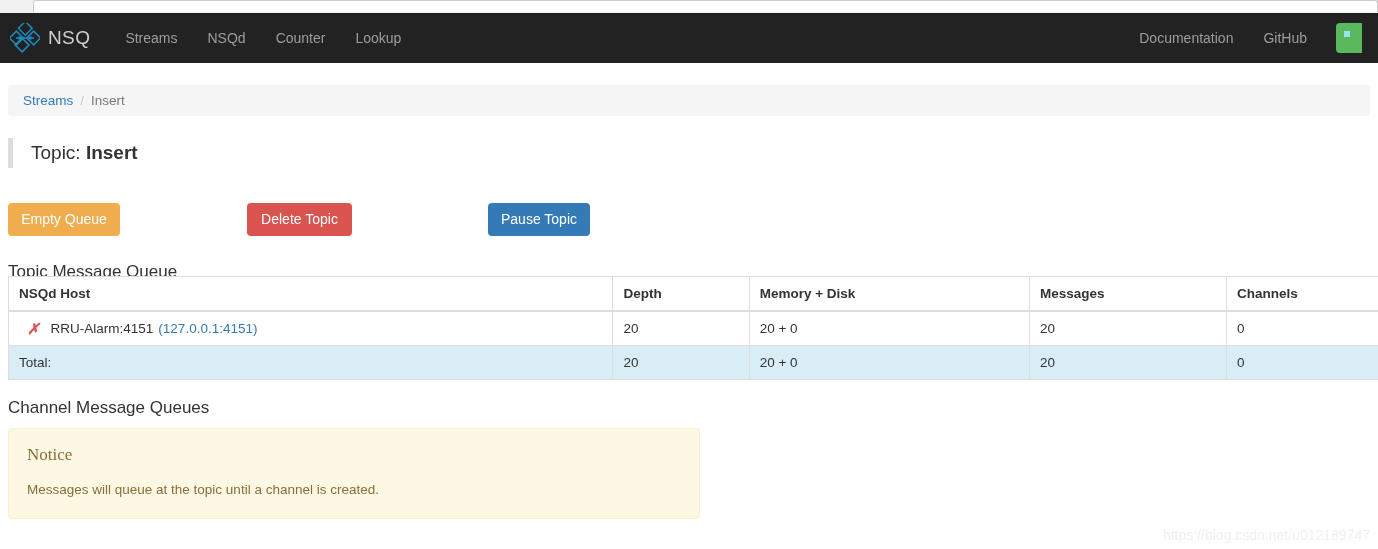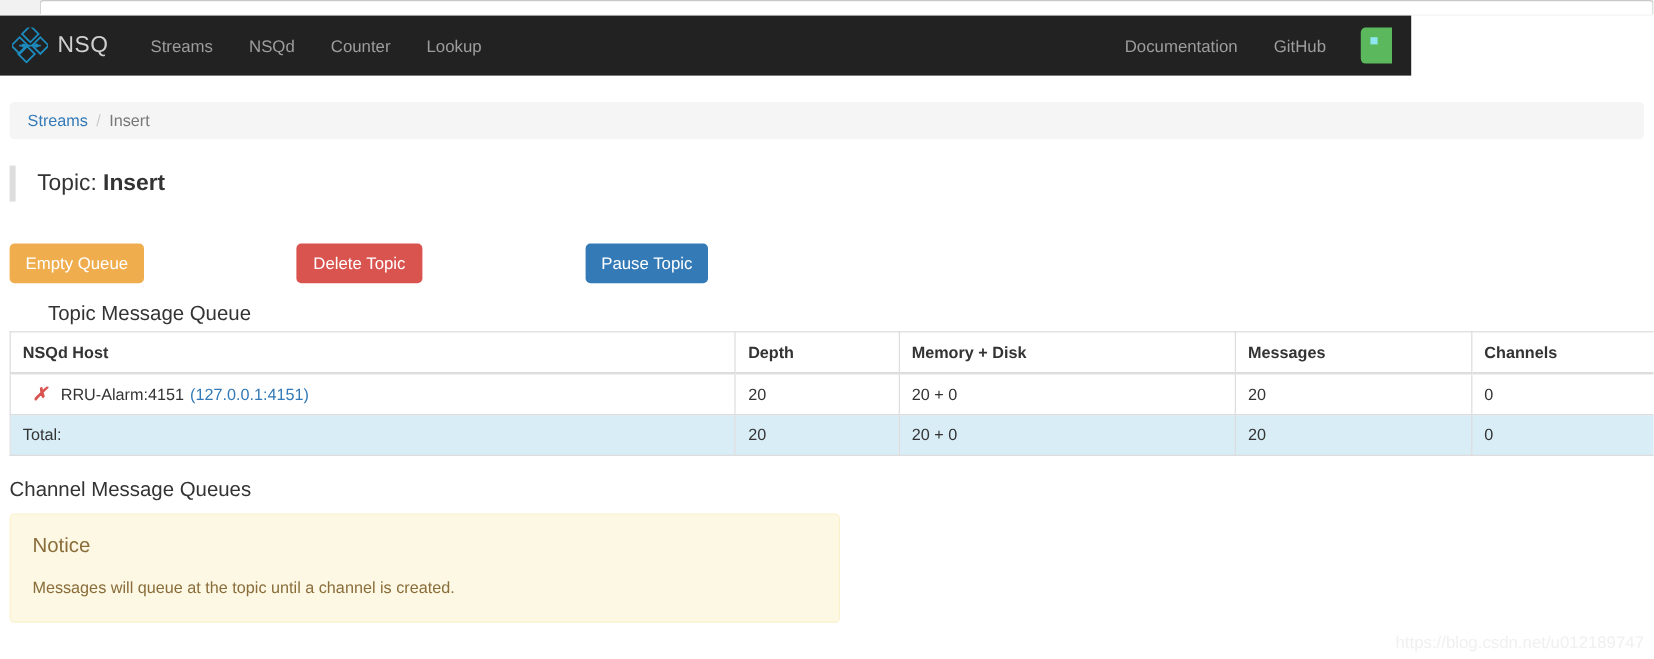--- a/index.html
+++ b/index.html
@@ -32,21 +32,21 @@
     border: 1px solid #c9c9c9;
     border-bottom: none;
     border-radius: 3px 3px 0 0;
     box-sizing: border-box;
   }
 
   
   .navbar {
     position: absolute;
     left: 0; top: 13px;
-    width: 1176px; height: 50px;
+    width: 1378px; height: 50px;
     background: #222222;
     display: flex;
     align-items: center;
   }
   .brand {
     display: flex;
     align-items: center;
     padding: 0 14px 0 10px;
     height: 50px;
     text-decoration: none;
@@ -175,21 +175,21 @@
 
   
   .section-title {
     position: absolute;
     left: 8px;
     font-size: 17px;
     font-weight: normal;
     color: #333333;
     margin: 0;
   }
-  .section-title-topic { top: 252px; margin-left: 32px; }
+  .section-title-topic { top: 262px; }
   .section-title-channel { top: 398px; }
 
   
   .queue-table {
     position: absolute;
     left: 8px; top: 276px;
     width: 1380px;
     border-collapse: collapse;
     font-size: 13.5px;
   }
@@ -253,20 +253,21 @@
     border: 1px solid #faf2cc;
     border-radius: 4px;
     box-sizing: border-box;
     padding: 16px 18px 18px 18px;
   }
   .notice h4 {
     margin: 0 0 14px 0;
     font-size: 17px;
     font-weight: normal;
     color: #8a6d3b;
+    font-family: Liberation Serif, serif;
   }
   .notice p {
     margin: 0;
     font-size: 13.5px;
     line-height: 21px;
     color: #8a6d3b;
   }
 
   
   .watermark {

